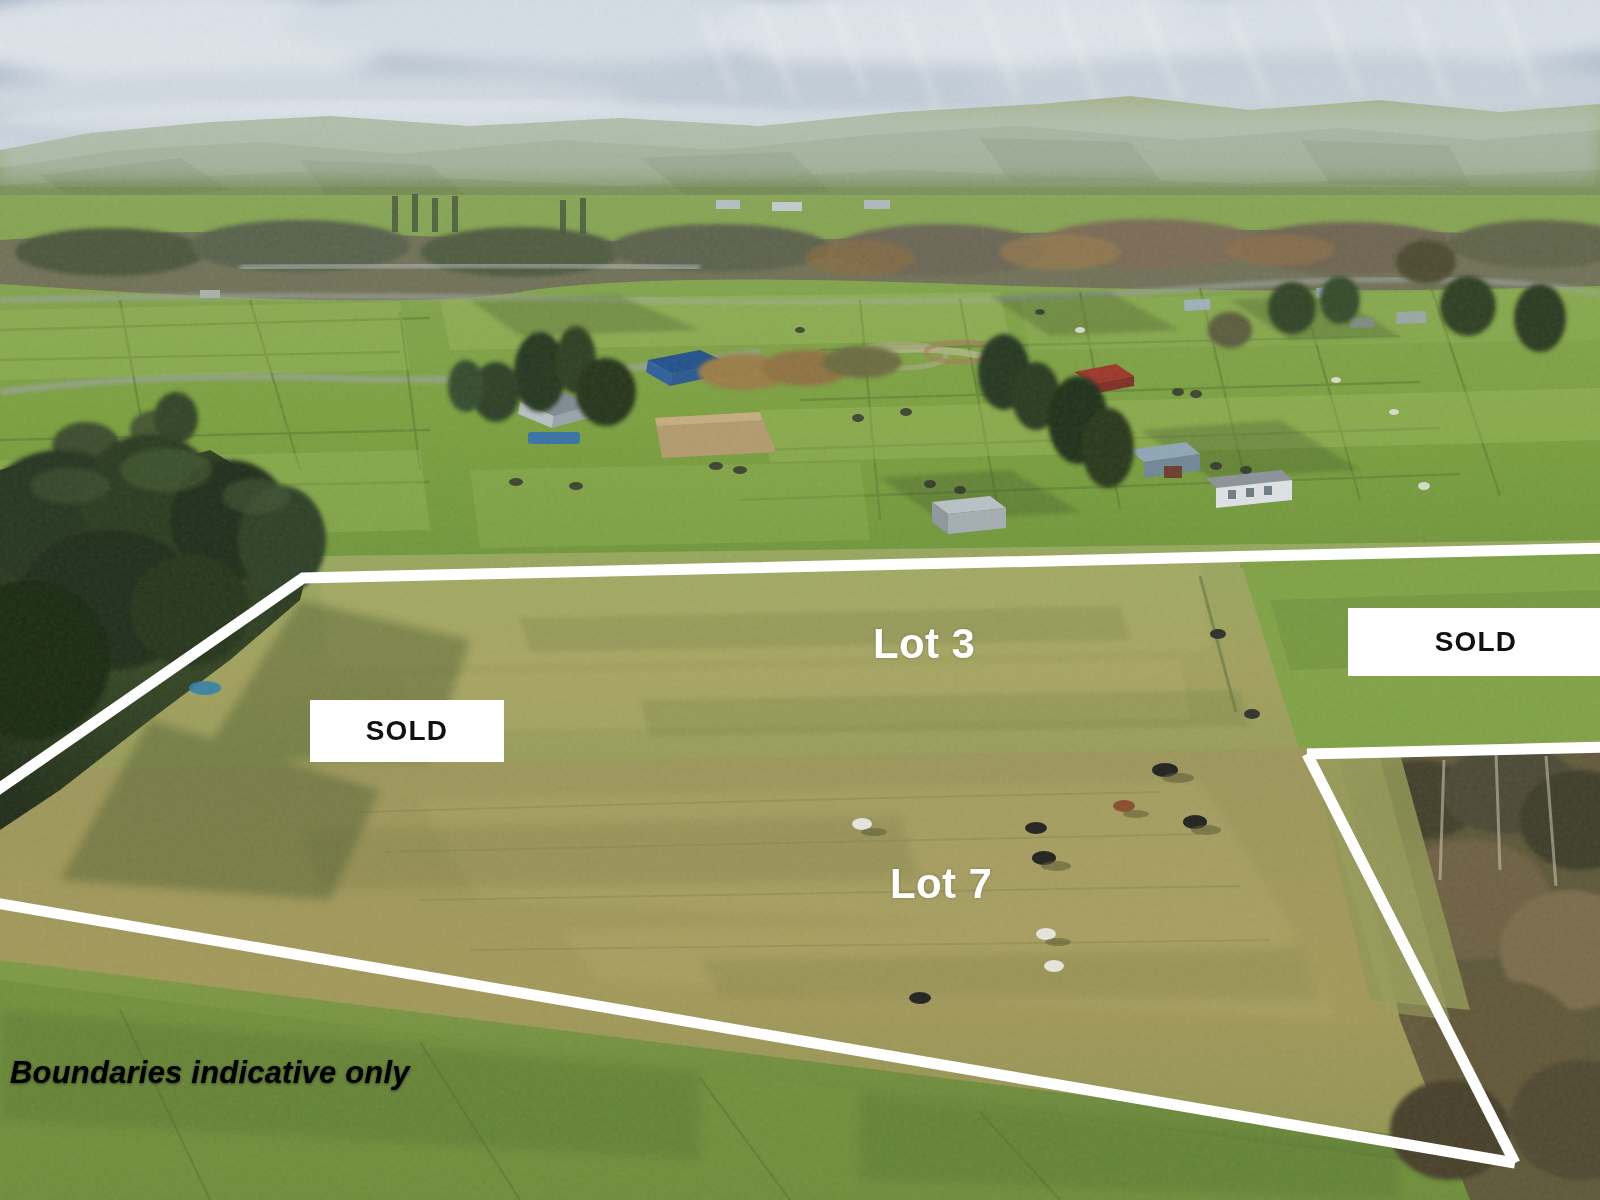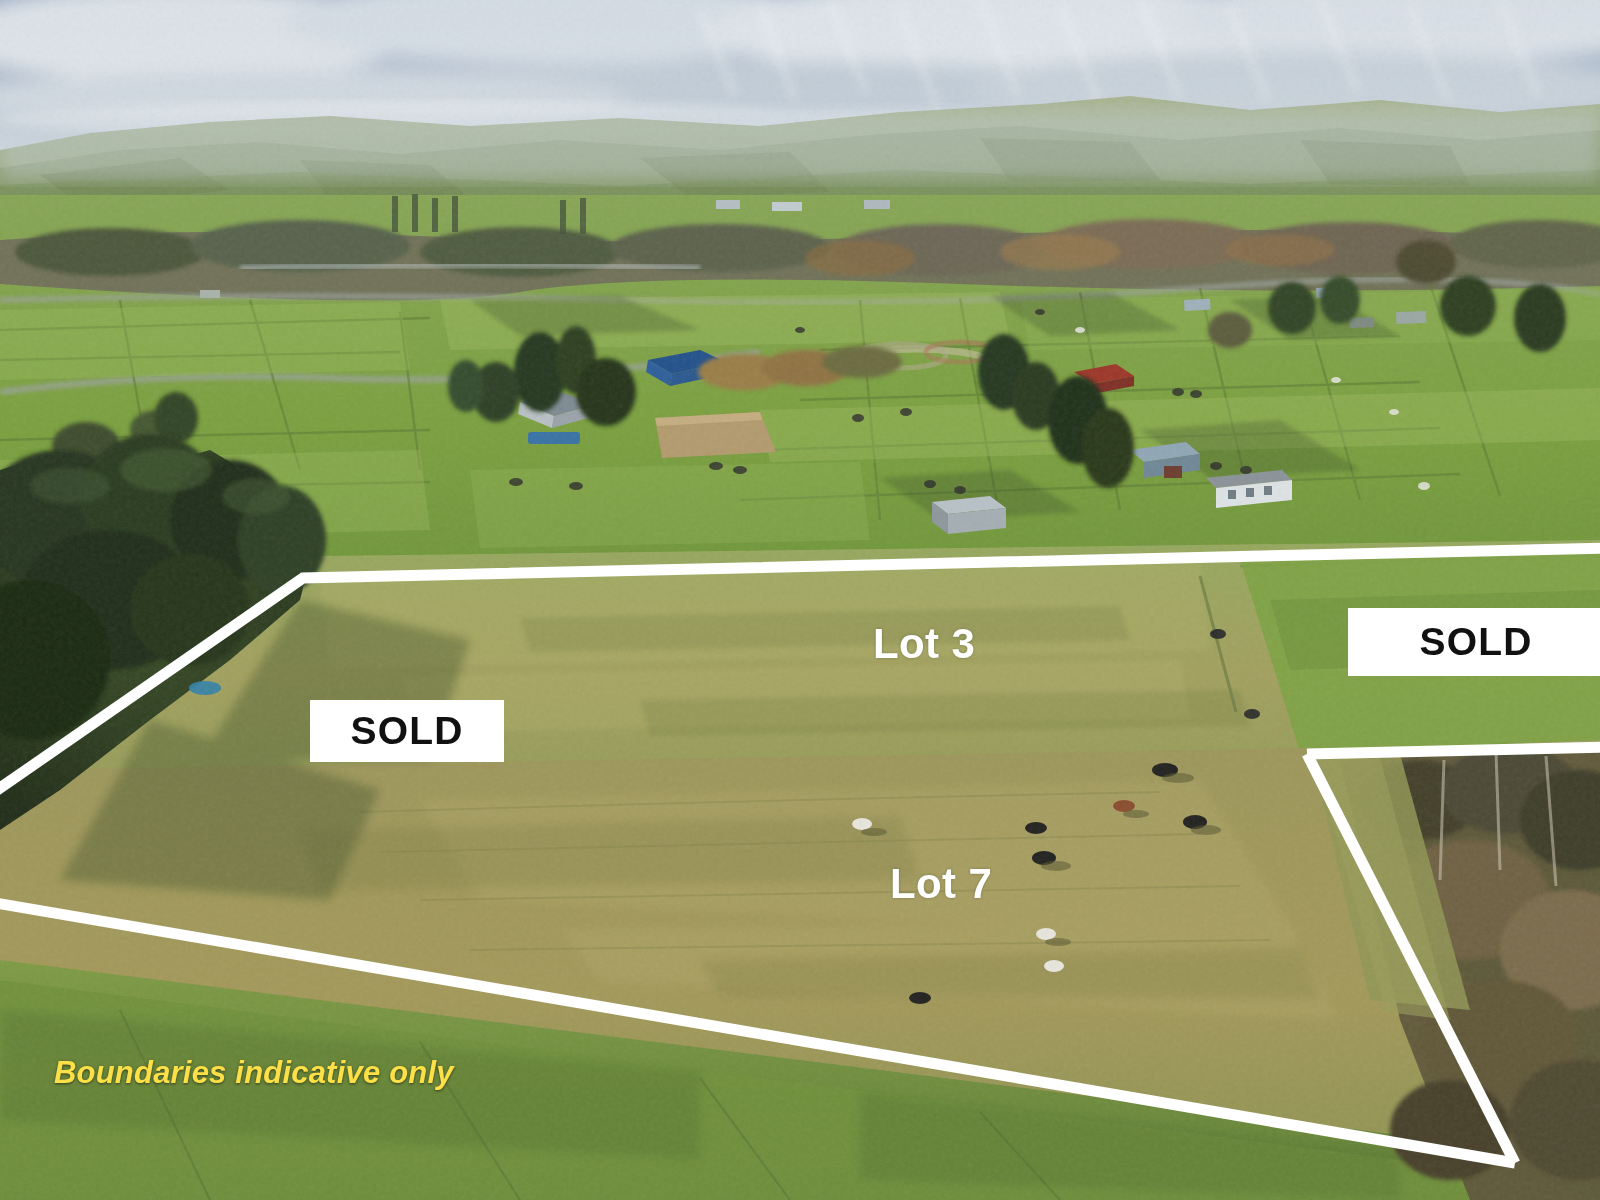--- a/index.html
+++ b/index.html
@@ -27,33 +27,32 @@
   .sold-box{
     position:absolute;
     background:#ffffff;
     display:flex;
     align-items:center;
     justify-content:center;
   }
   .sold-box span{
     color:#111111;
     font-weight:bold;
-    font-size:39px;
+    font-size:28px;
     letter-spacing:1.2px;
   }
   .disclaimer{
     position:absolute;
-    color:#fde047;
+    color:#000000;
     font-weight:bold;
     font-style:italic;
     font-size:31px;
     letter-spacing:.2px;
     text-shadow:0 1px 3px rgba(0,0,0,.55);
     white-space:nowrap;
-    margin-left:44px;
   }
 </style>
 </head>
 <body>
 
 <div id="stage">
 
   <svg class="scene" viewBox="0 0 1600 1200" preserveAspectRatio="none">
     <defs>
       <linearGradient id="skyG" x1="0" y1="0" x2="0" y2="1">

